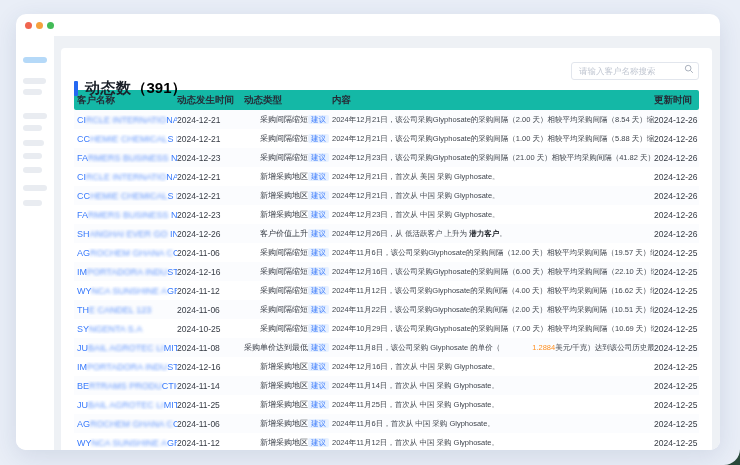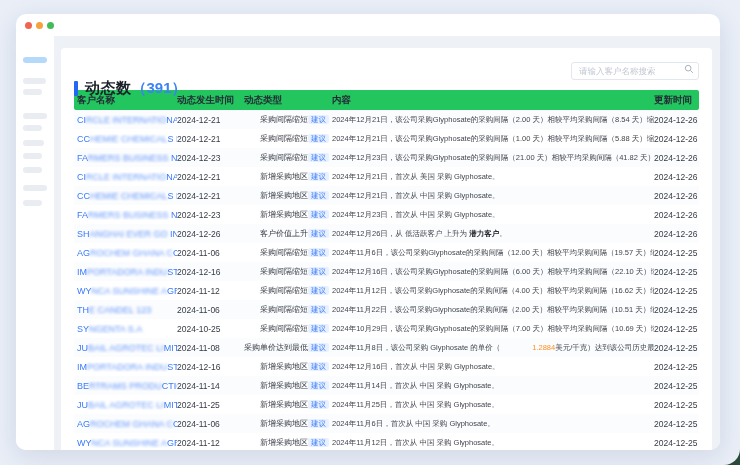--- a/index.html
+++ b/index.html
@@ -25,31 +25,31 @@
   .sk { height:6px; border-radius:3px; background:#e9ecf1; }
   .sk.active { background:#b5d9f8; }
 
   .main { flex:1; background:#eef1f5; padding:12px 8px 0 7px; min-width:0; }
   .panel { background:#ffffff; border-radius:4px 4px 0 0; height:100%; padding:6px 13px 0 13px; overflow:hidden; }
 
   .panel-head { height:32px; display:flex; align-items:center; justify-content:space-between; }
   .title-wrap { display:flex; align-items:center;margin-top:36px; }
   .title-bar { width:4px; height:15px; border-radius:1px; background:#2468f2; margin-right:7px; }
   .title { font-size:15px; font-weight:bold; color:#1a1f28; letter-spacing:.5px; }
-  .title-count { font-size:15px; font-weight:bold; color:#3b82f6; }
+  .title-count { font-size:15px; font-weight:bold; color:#000000; }
 
   .search { position:relative; width:128px; }
   .search input { width:128px; height:18px; border:1px solid #e2e6ed; border-radius:3px; background:#fff;
                   font-size:8.5px; padding:0 16px 0 7px; color:#333; outline:none;
                   font-family:"Liberation Sans", sans-serif; }
   .search input::placeholder { color:#c0c6d1; }
   .search-icon { position:absolute; right:5px; top:4px; width:10px; height:10px; }
 
   .grid-head { display:grid; grid-template-columns:100px 67px 88px 322px 1fr; align-items:center;
-               height:20px; background:#22c55e; border-radius:2px; margin-top:4px;
+               height:20px; background:#14b8a6; border-radius:2px; margin-top:4px;
                font-size:9.5px; font-weight:bold; color:#252b36; padding:0 0 0 3px; }
   .grid-head > div { overflow:hidden; white-space:nowrap; }
 
   .row { display:grid; grid-template-columns:100px 67px 64px 24px 322px 1fr; align-items:center;
          height:19px; padding-left:3px; overflow:hidden; }
   .row:nth-child(odd) { background:#fbfcfe; }
   .cell { white-space:nowrap; overflow:hidden; }
 
   .c-name { font-size:9px; color:#3a7bfc; }
   .c-name .blur { filter:blur(1.7px); opacity:.8; }

